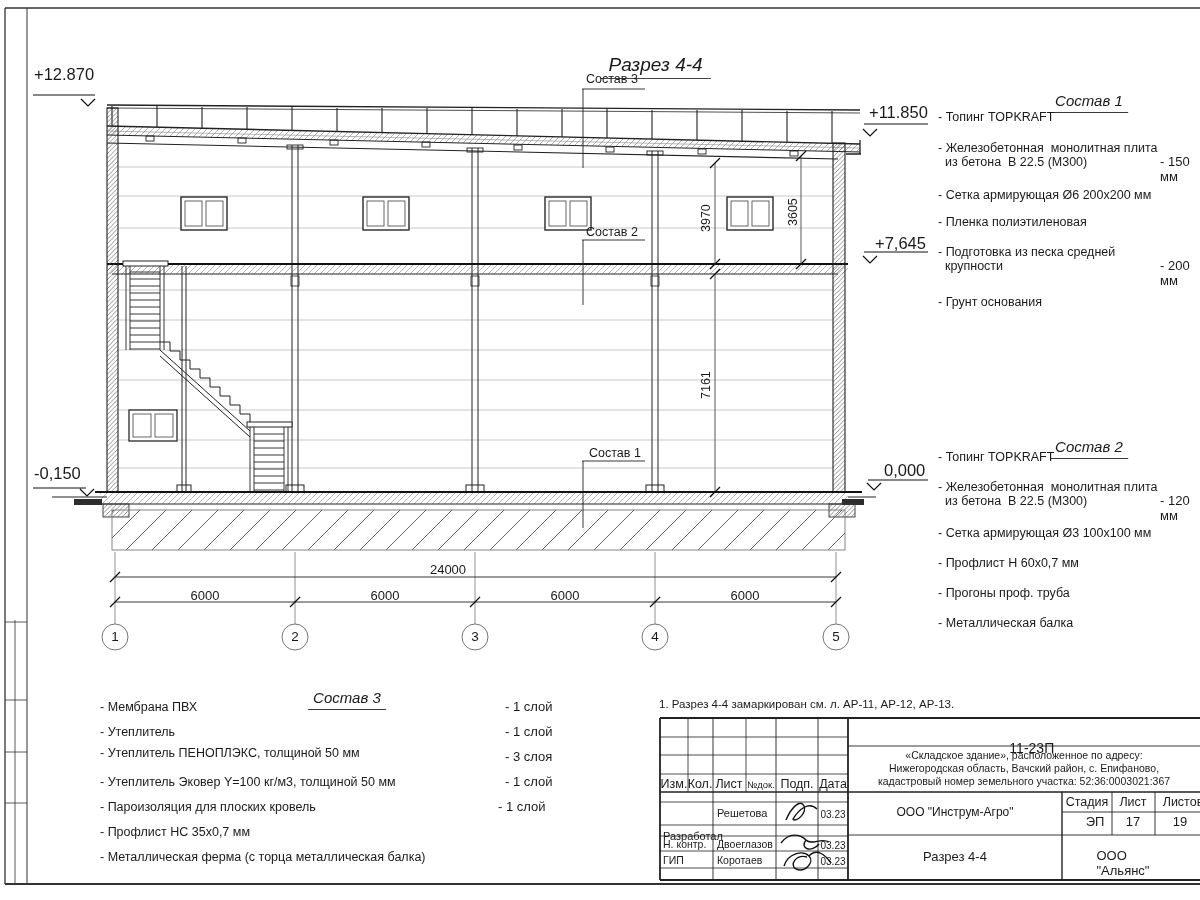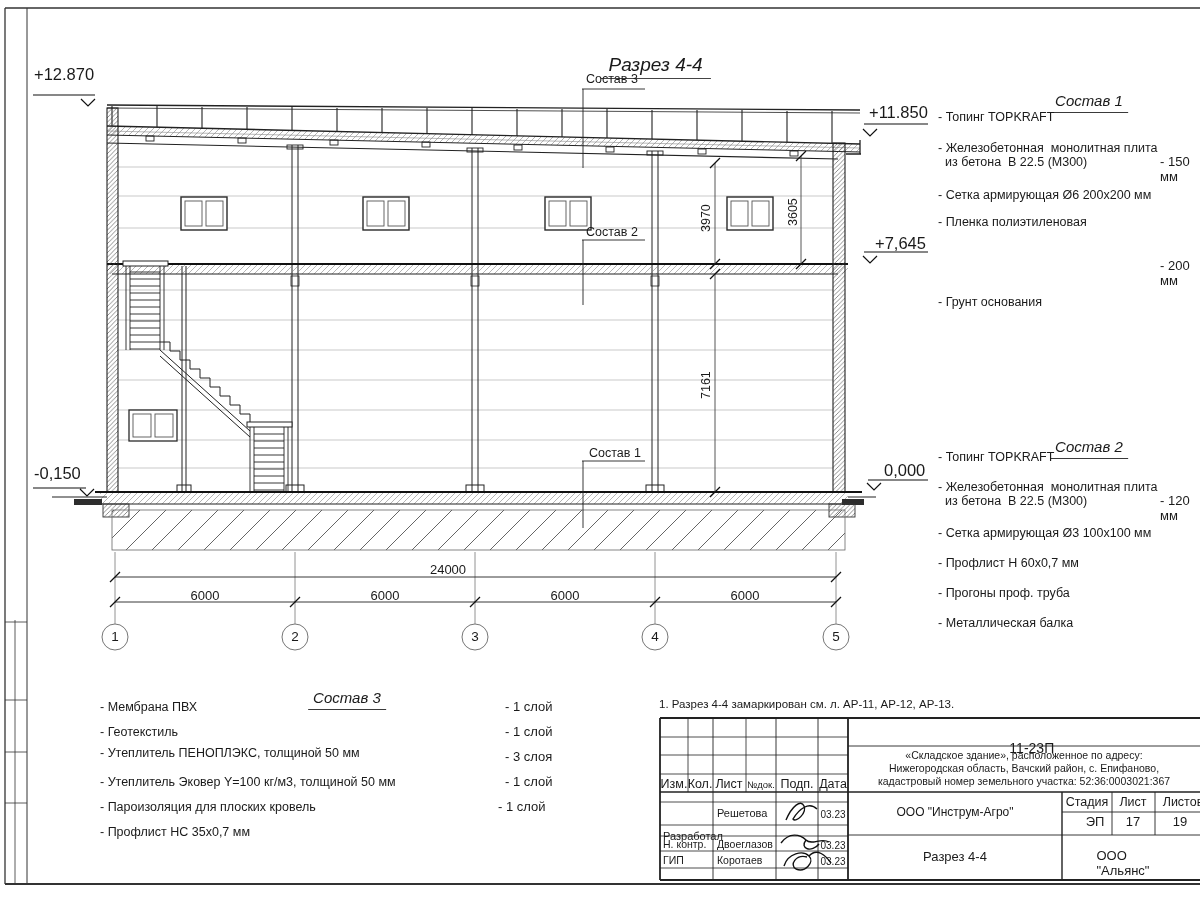--- a/index.html
+++ b/index.html
@@ -236,49 +236,52 @@
 
 <div class="t" style="left:1080px;top:74px;">
   <span class="hd cx" style="display:inline-block;">Состав 1</span>
 </div>
 <div class="t item" style="left:938px;top:110px;">- Топинг TOPKRAFT</div>
 <div class="t item" style="left:938px;top:141px;">- Железобетонная  монолитная плита
   из бетона  В 22.5 (М300)</div>
 <div class="t val" style="left:1160px;top:155px;">- 150 мм</div>
 <div class="t item" style="left:938px;top:188px;">- Сетка армирующая Ø6 200x200 мм</div>
 <div class="t item" style="left:938px;top:215px;text-align:center;">- Пленка полиэтиленовая</div>
+<div class="t item" style="left:938px;top:245px;">- Подготовка из песка средней
+  крупности</div>
 <div class="t val" style="left:1160px;top:259px;">- 200 мм</div>
 <div class="t item" style="left:938px;top:295px;">- Грунт основания</div>
 
 <div class="t" style="left:1080px;top:420px;">
   <span class="hd cx" style="display:inline-block;">Состав 2</span>
 </div>
 <div class="t item" style="left:938px;top:450px;">- Топинг TOPKRAFT</div>
 <div class="t item" style="left:938px;top:480px;">- Железобетонная  монолитная плита
   из бетона  В 22.5 (М300)</div>
 <div class="t val" style="left:1160px;top:494px;">- 120 мм</div>
 <div class="t item" style="left:938px;top:526px;">- Сетка армирующая Ø3 100x100 мм</div>
 <div class="t item" style="left:938px;top:556px;">- Профлист Н 60х0,7 мм</div>
 <div class="t item" style="left:938px;top:586px;">- Прогоны проф. труба</div>
 <div class="t item" style="left:938px;top:616px;">- Металлическая балка</div>
 
 <div class="t" style="left:338px;top:671px;">
   <span class="hd cx" style="display:inline-block;">Состав 3</span>
 </div>
 <div class="t item" style="left:100px;top:700px;">- Мембрана ПВХ</div>
 <div class="t val" style="left:505px;top:700px;">- 1 слой</div>
-<div class="t item" style="left:100px;top:725px;">- Геотекстиль</div>
+<div class="t item" style="left:100px;top:725px;">- Утеплитель</div>
 <div class="t val" style="left:505px;top:725px;">- 1 слой</div>
 <div class="t item" style="left:100px;top:746px;">- Утеплитель ПЕНОПЛЭКС, толщиной 50 мм</div>
 <div class="t val" style="left:505px;top:750px;">- 3 слоя</div>
 <div class="t item" style="left:100px;top:775px;">- Утеплитель Эковер Y=100 кг/м3, толщиной 50 мм</div>
 <div class="t val" style="left:505px;top:775px;">- 1 слой</div>
 <div class="t item" style="left:100px;top:800px;">- Пароизоляция для плоских кровель</div>
 <div class="t val" style="left:498px;top:800px;">- 1 слой</div>
 <div class="t item" style="left:100px;top:825px;">- Профлист НС 35х0,7 мм</div>
+<div class="t item" style="left:100px;top:850px;">- Металлическая ферма (с торца металлическая балка)</div>
 
 <div class="t" style="left:659px;top:698px;font-size:11.5px;">1. Разрез 4-4 замаркирован см. л. АР-11, АР-12, АР-13.</div>
 
 <div class="t" style="left:1024px;top:724px;font-size:14px;">
   <span class="cx" style="display:inline-block;">11-23П</span>
 </div>
 <div class="t" style="left:848px;top:749px;width:352px;text-align:center;font-size:10.5px;line-height:12.8px;">«Складское здание», расположенное по адресу:
 Нижегородская область, Вачский район, с. Епифаново,
 кадастровый номер земельного участка: 52:36:0003021:367</div>
 

